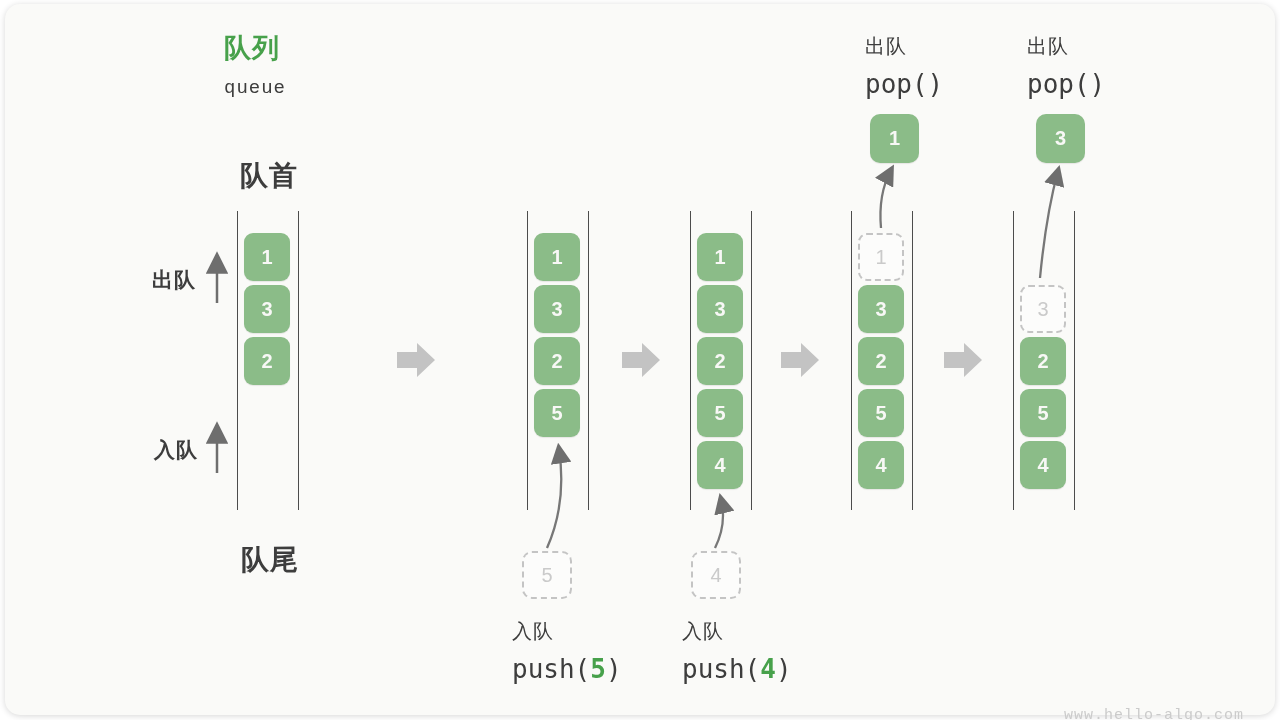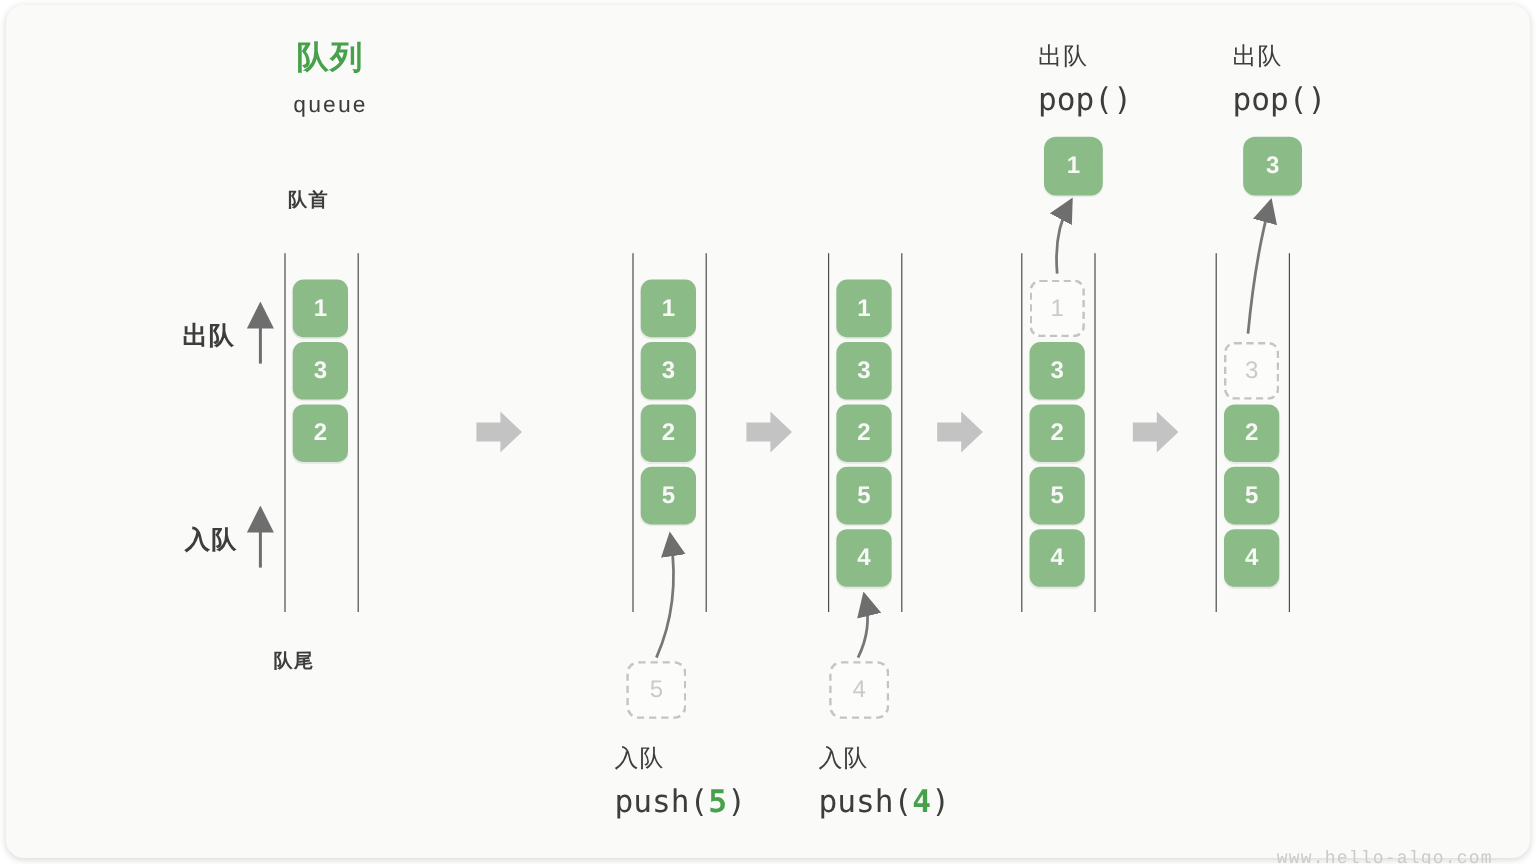--- a/index.html
+++ b/index.html
@@ -7,25 +7,25 @@
     --line:#4C4C4C; --thinarrow:#757575; --blockarrow:#C3C3C3;
     --dashedb:#C4C4C4; --dashedt:#CACACA; --watermark:#CBCBCB; --cardbg:#FAFAF8;
   }
   *{margin:0;padding:0;box-sizing:border-box;}
   html,body{width:1280px;height:720px;background:#FFFFFF;font-family:"Liberation Sans",sans-serif;}
   .stage{position:relative;width:1280px;height:720px;overflow:hidden;}
   .card{position:absolute;left:5px;top:4px;width:1270px;height:711px;background:var(--cardbg);
         border-radius:15px;box-shadow:0 1px 6px rgba(0,0,0,0.16);}
   .overlay{position:absolute;left:0;top:0;width:1280px;height:720px;pointer-events:none;}
 
-  .titleblock{position:absolute;left:214px;top:30px;width:122px;text-align:center;}
+  .titleblock{position:absolute;left:224px;top:30px;width:122px;text-align:left;}
   .title-zh{font-size:27px;font-weight:bold;color:var(--accent);letter-spacing:1px;}
   .title-en{margin-top:11px;font-family:Liberation Mono, monospace;font-size:19px;color:var(--dark);letter-spacing:1px;}
 
-  .sidelabel{position:absolute;color:var(--dark);font-weight:bold;font-size:16px;letter-spacing:1px;}
+  .sidelabel{position:absolute;color:var(--dark);font-weight:bold;font-size:28px;letter-spacing:1px;}
 
   .col{position:absolute;top:211px;width:62px;height:299px;
        border-left:1.5px solid var(--line);border-right:1.5px solid var(--line);}
   .cell{position:absolute;left:6px;width:46px;height:48px;border-radius:9px;
         display:flex;align-items:center;justify-content:center;font-size:20px;}
   .cell.solid{background:var(--boxgreen);color:var(--boxtext);font-weight:bold;
         box-shadow:0 1px 1px rgba(0,0,0,0.08);}
   .cell.ghost{border:2px dashed var(--dashedb);color:var(--dashedt);background:#FCFCFB;font-weight:normal;}
   .r0{top:22px}.r1{top:74px}.r2{top:126px}.r3{top:178px}.r4{top:230px}
 
@@ -69,21 +69,21 @@
     <path d="M 881 228 Q 878 194 891 170" stroke="#777777" stroke-width="2.3" fill="none" marker-end="url(#ah)"></path>
     <path d="M 1040 278 Q 1046 215 1058 171" stroke="#777777" stroke-width="2.3" fill="none" marker-end="url(#ah)"></path>
   </svg>
 
   <div class="titleblock">
     <div class="title-zh">队列</div>
     <div class="title-en">queue</div>
   </div>
 
   <div class="sidelabel" style="left:240px;top:157px;">队首</div>
-  <div class="sidelabel" style="left:228px;top:541px;">队尾</div>
+  <div class="sidelabel" style="left:241px;top:541px;">队尾</div>
   <div class="sidelabel" style="left:152px;top:266px;font-size:21px;">出队</div>
   <div class="sidelabel" style="left:154px;top:436px;font-size:21px;">入队</div>
 
   <div class="col" style="left:237px;">
     <div class="cell solid r0">1</div>
     <div class="cell solid r1">3</div>
     <div class="cell solid r2">2</div>
   </div>
 
   <div class="col" style="left:527px;">

